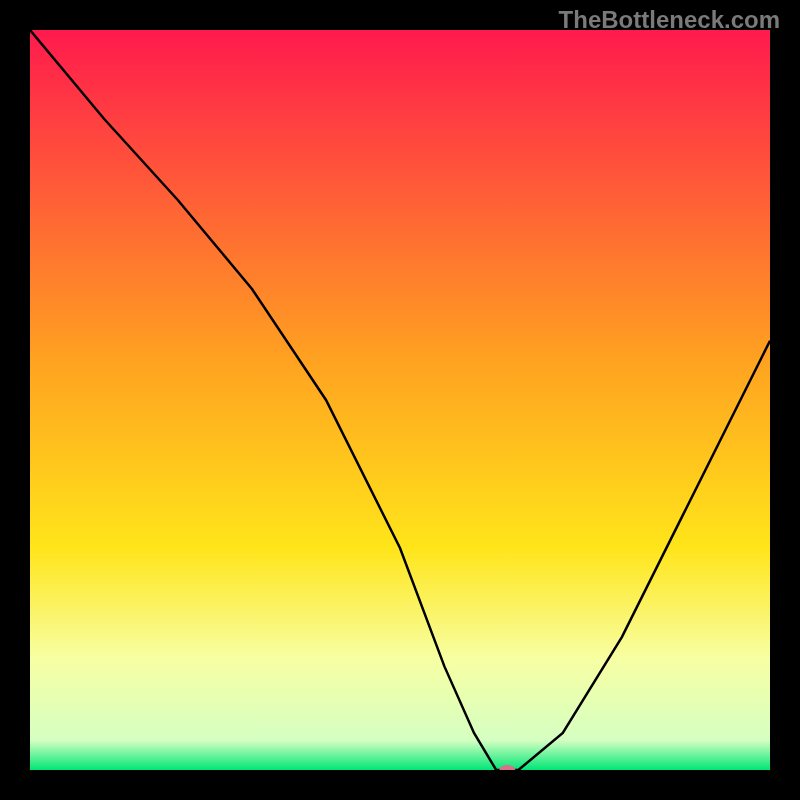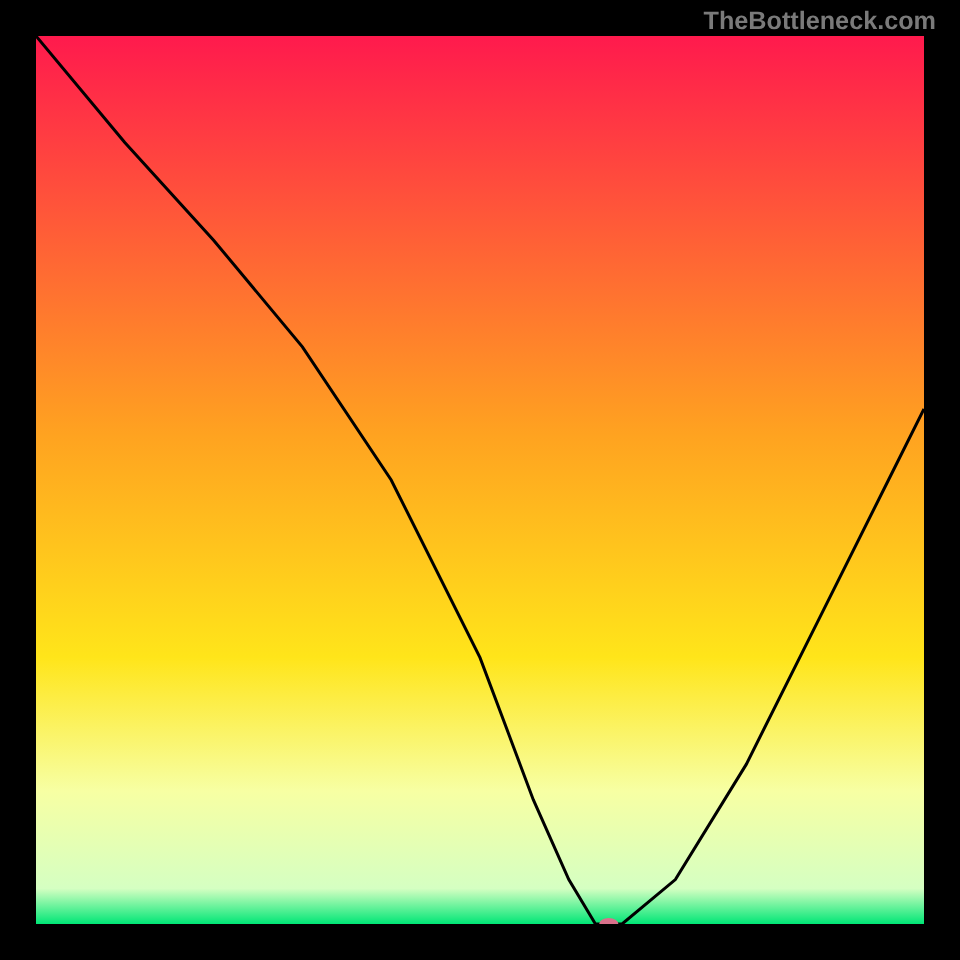--- a/index.html
+++ b/index.html
@@ -21,21 +21,21 @@
     position: absolute;
     left: 30px;
     top: 30px;
     width: 740px;
     height: 740px;
   }
   .watermark {
     position: absolute;
     top: 6px;
     right: 20px;
-    font-size: 21px;
+    font-size: 24px;
     font-weight: 600;
     color: #7a7a7a;
   }
   svg {
     display: block;
   }
 </style>
 </head>
 <body>
 

